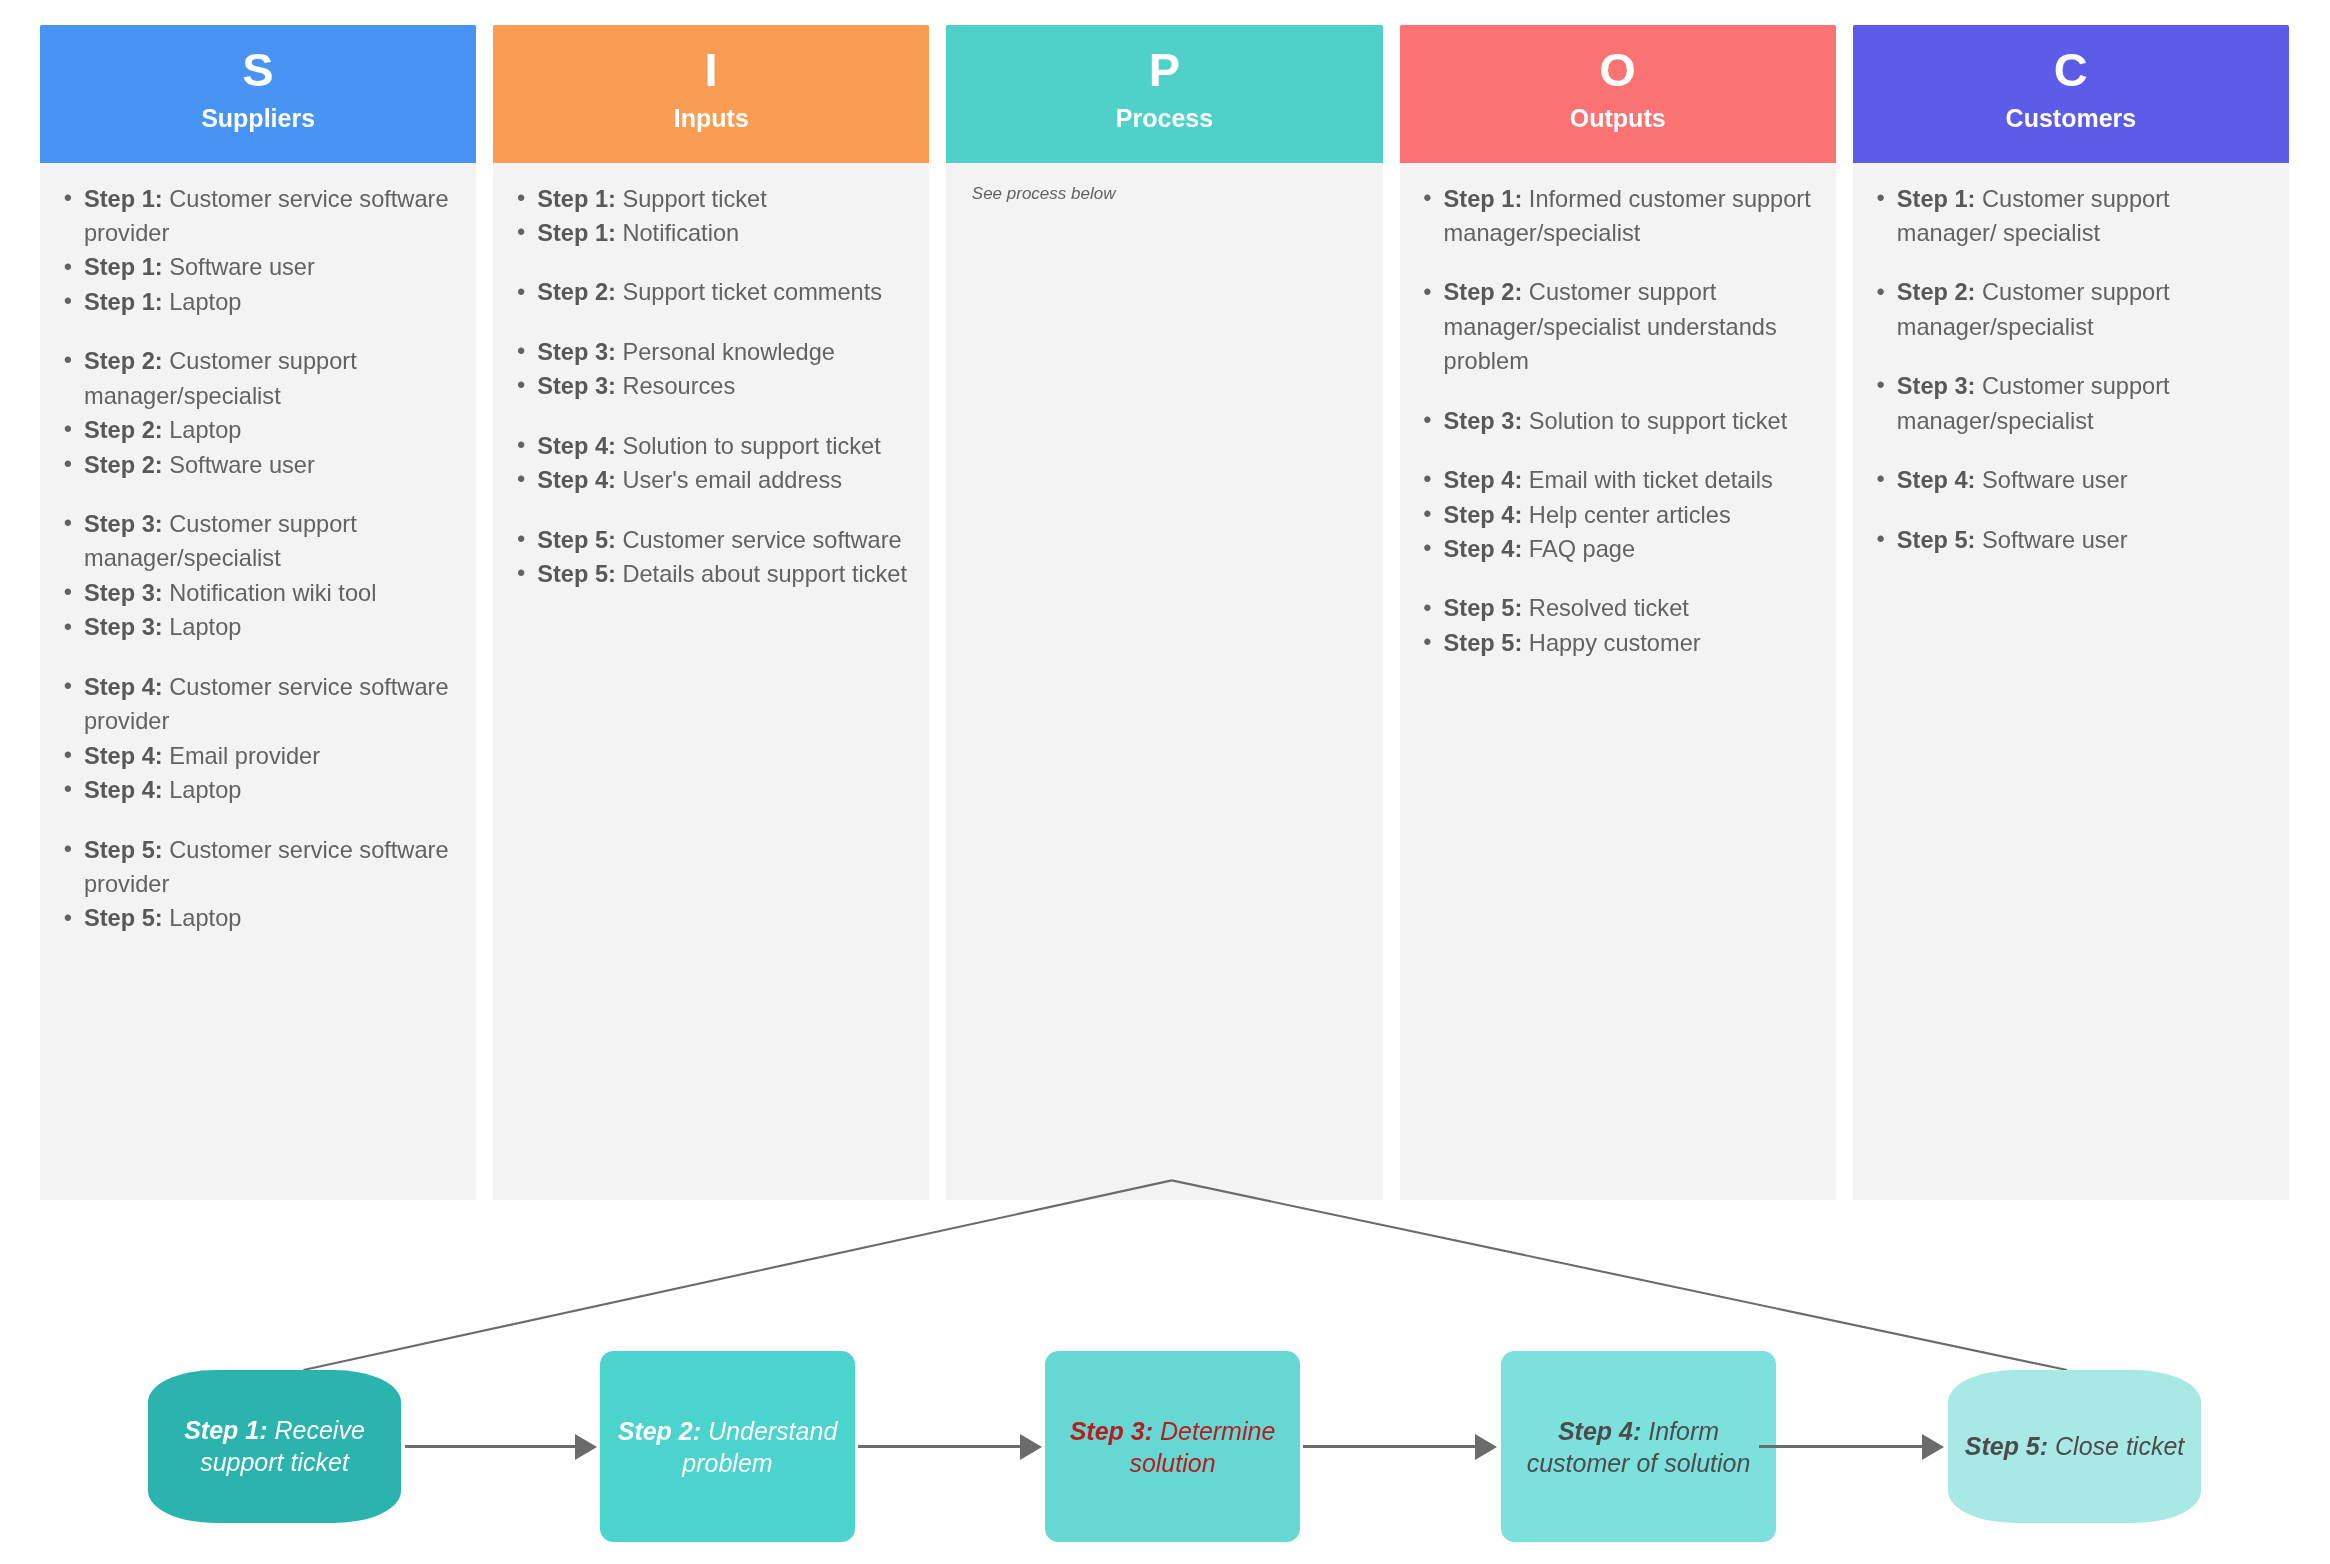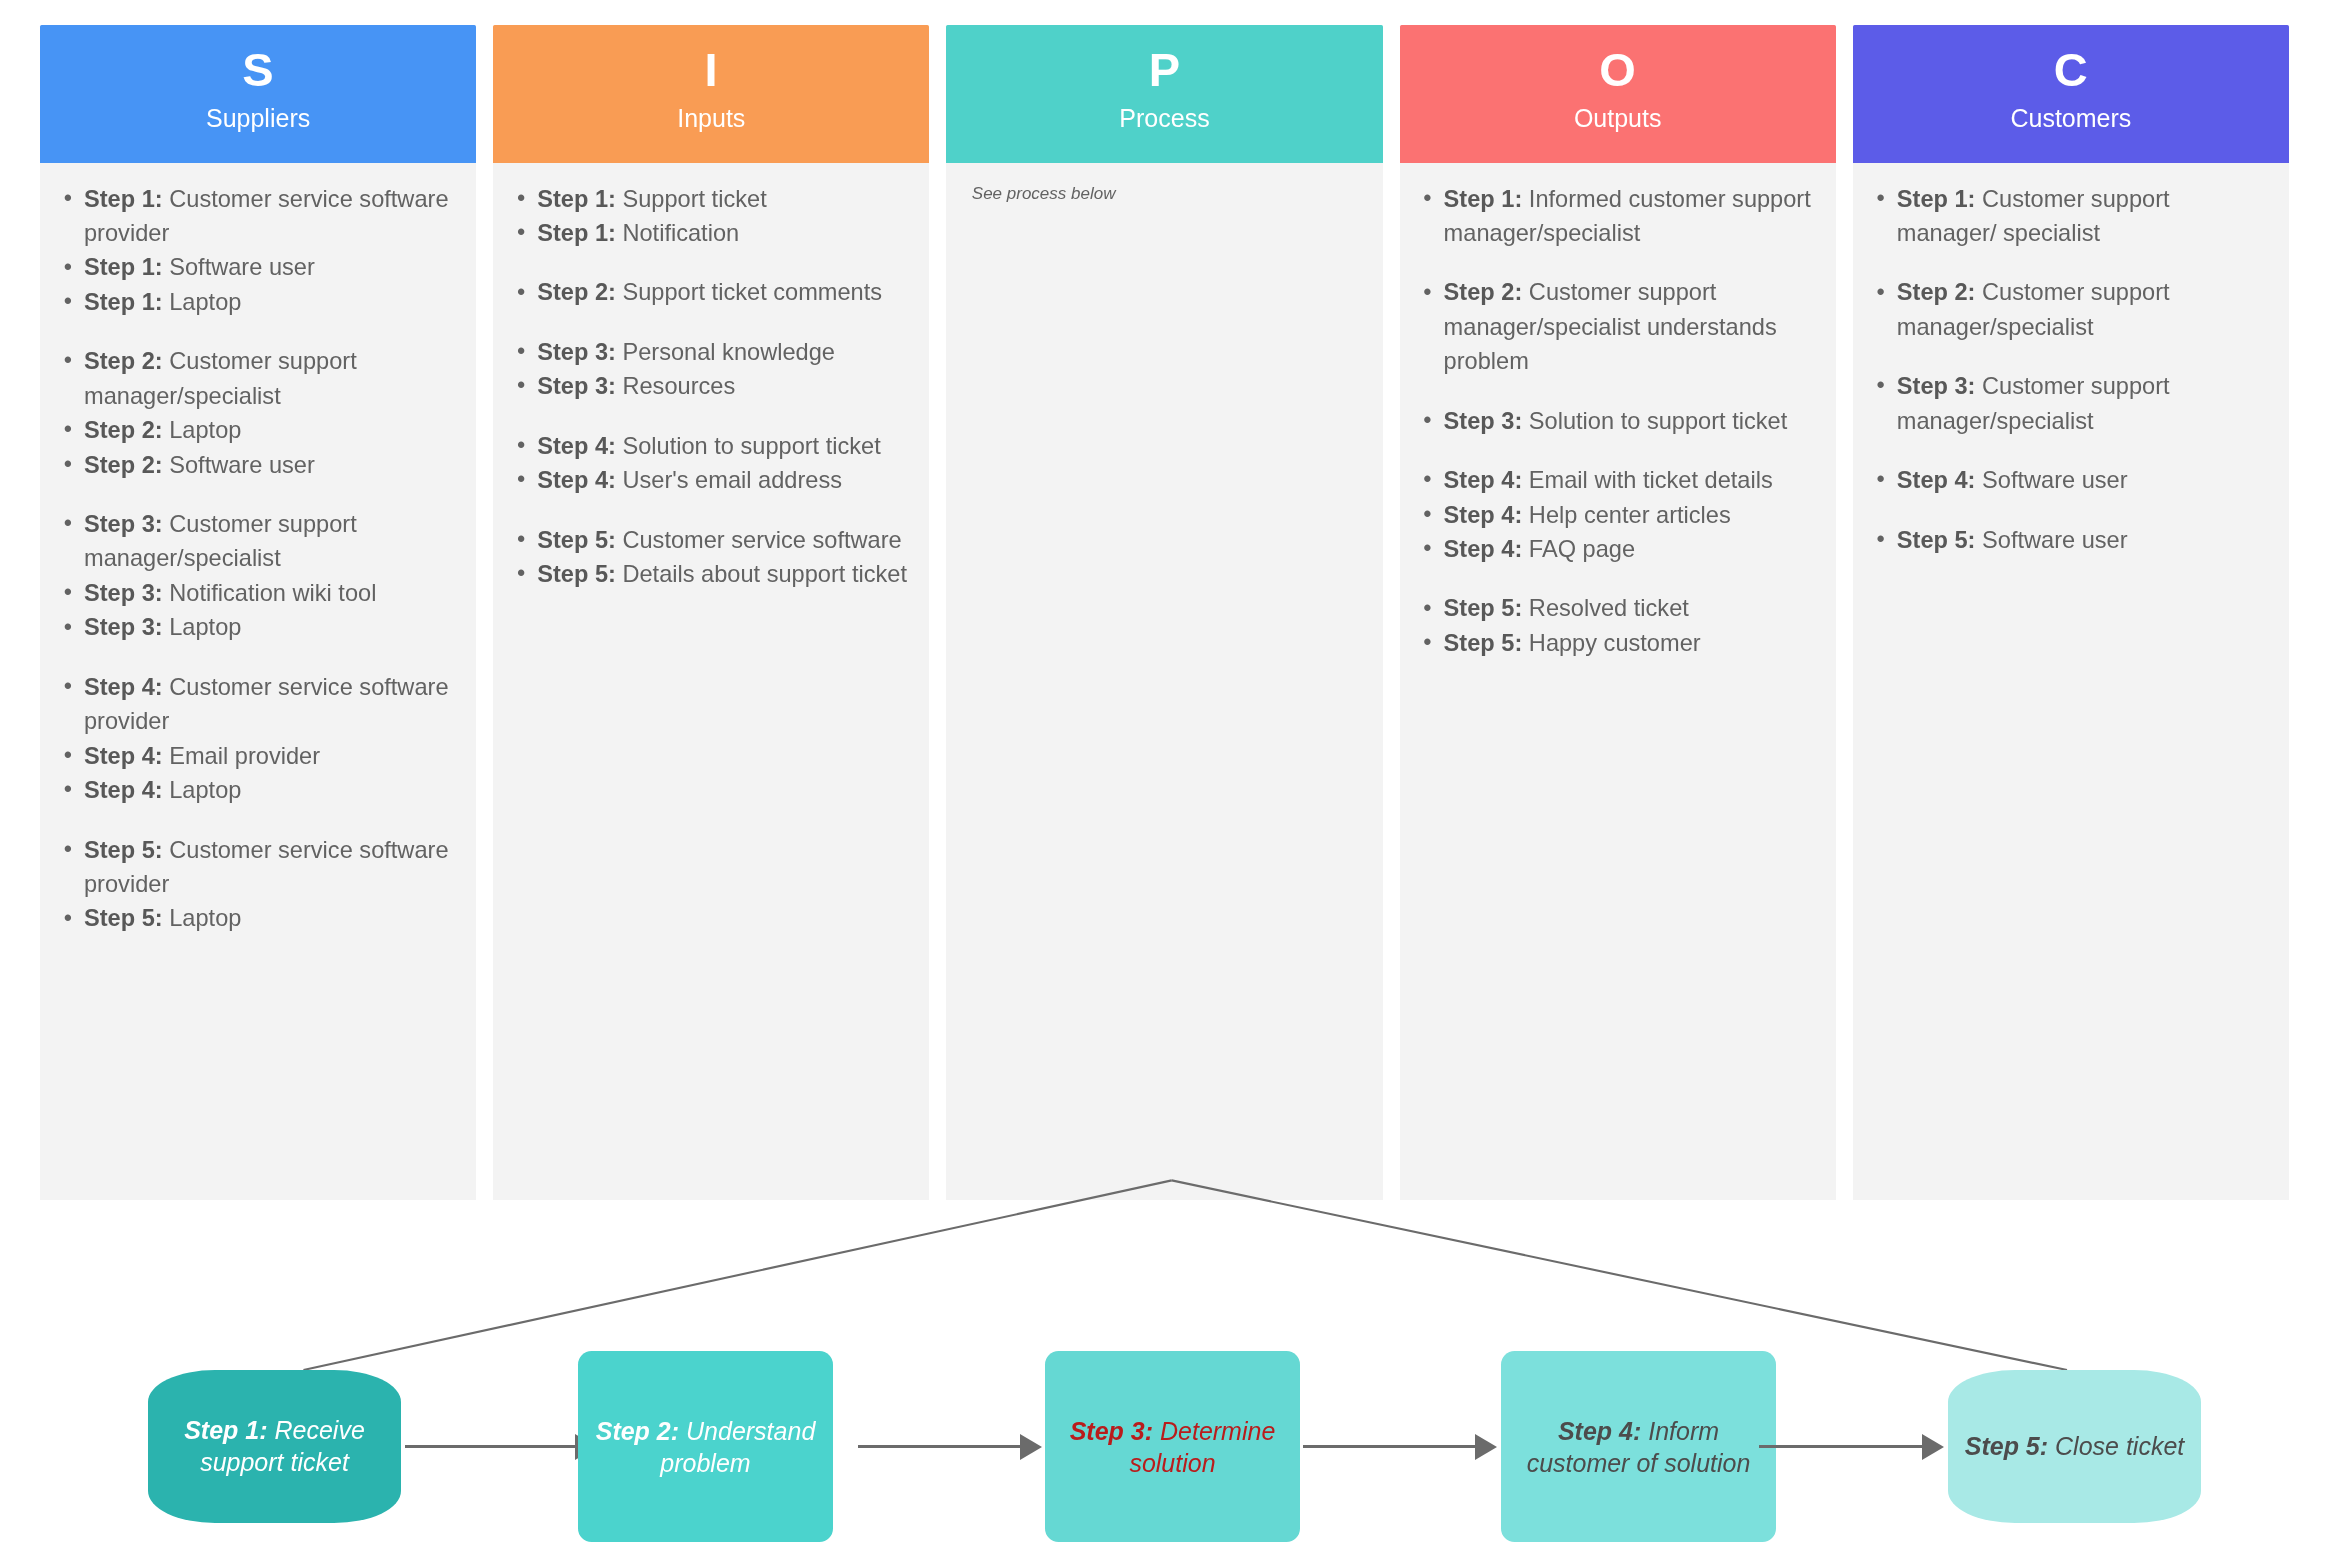--- a/index.html
+++ b/index.html
@@ -38,21 +38,21 @@
     border-radius: 1.7px 1.7px 0 0;
   }
   .col-letter {
     font-size: 47px;
     font-weight: bold;
     line-height: 1.05;
     letter-spacing: 0.4px;
   }
   .col-name {
     font-size: 25px;
-    font-weight: normal;
+    font-weight: bold;
     line-height: 1.2;
     margin-top: 8.4px;
   }
   .col-body {
     background: #f3f3f3;
     min-height: 1037px;
     padding: 18.5px 22px 25px 22px;
     box-sizing: border-box;
   }
 
@@ -244,21 +244,21 @@
       <line x1="1390" y1="1400" x2="2452" y2="1625"></line>
     </g>
 </svg>
 
 <div id="flow-row">
     <div class="flow-node cyl" style="left: 148px; top: 18.5px; width: 253px; height: 153px; background: rgb(43, 179, 174); color: rgb(255, 255, 255);">
       <div><span class="n-label">Step 1:</span> <span class="n-text">Receive support ticket</span></div>
     </div>
     <div style="position: absolute; left: 405px; top: 94px; width: 172px; height: 3.4px; background: rgb(107, 107, 107);"></div>
     <div style="position: absolute; left: 575px; top: 83px; width: 0px; height: 0px; border-top: 13.5px solid transparent; border-bottom: 13.5px solid transparent; border-left: 22px solid rgb(107, 107, 107);"></div>
-    <div class="flow-node rect" style="left: 578px; top: 0px; width: 255px; height: 191px; background: rgb(75, 211, 205); color: rgb(255, 255, 255);">
+    <div class="flow-node rect" style="left: 600px; top: 0px; width: 255px; height: 191px; background: rgb(75, 211, 205); color: rgb(255, 255, 255);">
       <div><span class="n-label">Step 2:</span> <span class="n-text">Understand problem</span></div>
     </div>
     <div style="position: absolute; left: 858px; top: 94px; width: 164px; height: 3.4px; background: rgb(107, 107, 107);"></div>
     <div style="position: absolute; left: 1020px; top: 83px; width: 0px; height: 0px; border-top: 13.5px solid transparent; border-bottom: 13.5px solid transparent; border-left: 22px solid rgb(107, 107, 107);"></div>
     <div class="flow-node rect" style="left: 1045px; top: 0px; width: 255px; height: 191px; background: rgb(101, 216, 211); color: #b91c1c;">
       <div><span class="n-label">Step 3:</span> <span class="n-text">Determine solution</span></div>
     </div>
     <div style="position: absolute; left: 1303px; top: 94px; width: 174px; height: 3.4px; background: rgb(107, 107, 107);"></div>
     <div style="position: absolute; left: 1475px; top: 83px; width: 0px; height: 0px; border-top: 13.5px solid transparent; border-bottom: 13.5px solid transparent; border-left: 22px solid rgb(107, 107, 107);"></div>
     <div class="flow-node rect" style="left: 1501px; top: 0px; width: 275px; height: 191px; background: rgb(124, 224, 220); color: rgb(76, 76, 76);">

